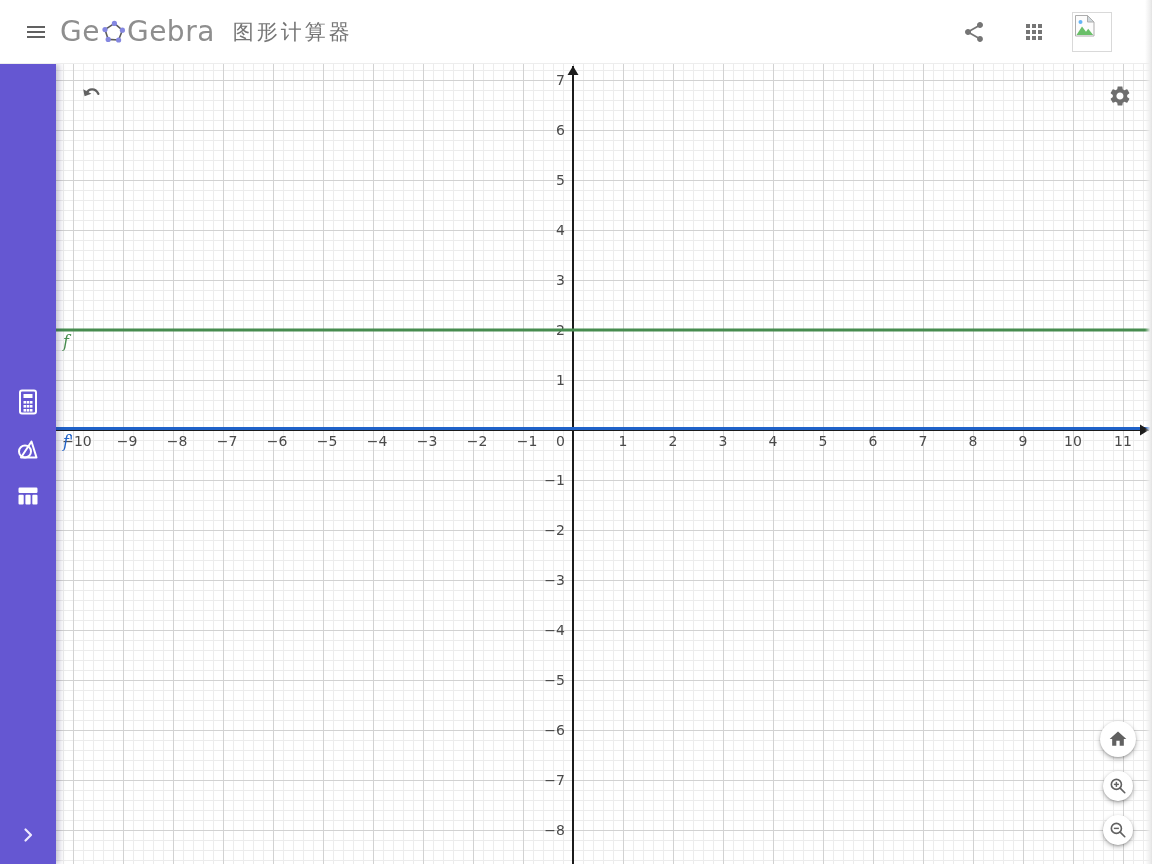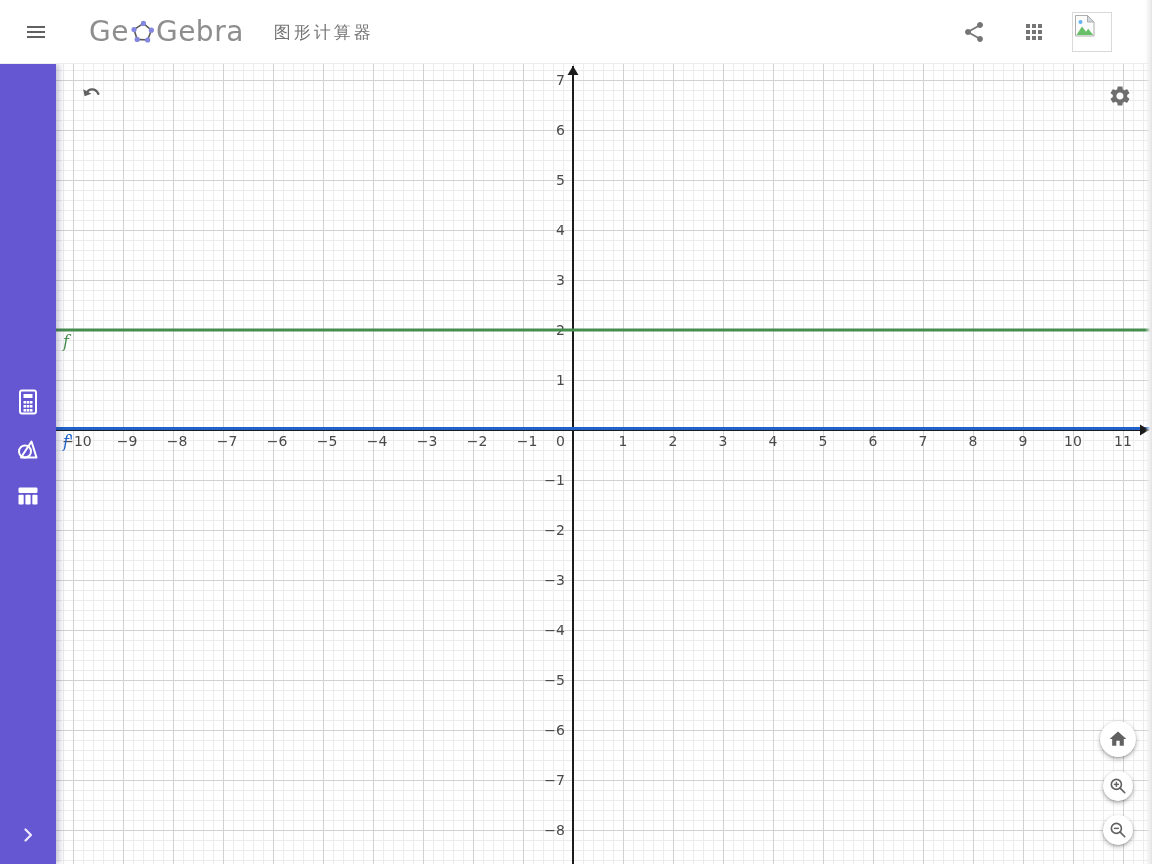--- a/index.html
+++ b/index.html
@@ -8,28 +8,28 @@
 
   
   .topbar {
     height:64px; width:100%; background:#fff; display:flex; align-items:center;
     padding:0 0 0 16px; border-bottom:1px solid #ededed; position:relative; z-index:30;
   }
   .icon-btn {
     background:none; border:none; cursor:pointer; display:flex; align-items:center;
     justify-content:center; width:40px; height:40px; padding:0;
   }
-  .logo { display:flex; align-items:flex-end; margin-left:33px; cursor:pointer; user-select:none; }
+  .logo { display:flex; align-items:flex-end; margin-left:4px; cursor:pointer; user-select:none; }
   .logo-text {
     font-family:"DejaVu Sans", sans-serif; font-size:28px; color:#8e8e8e;
     letter-spacing:.5px; line-height:1;
   }
   .logo-poly { margin:0 1px 1px 1px; }
   .app-title {
-    font-size:17px; color:#757575; margin-left:30px; letter-spacing:3px; line-height:1;
+    font-size:21px; color:#757575; margin-left:18px; letter-spacing:3px; line-height:1;
     font-family:"DejaVu Sans", sans-serif; padding-top:2px;
   }
   .topbar-spacer { flex:1; }
   .avatar-box {
     width:40px; height:40px; border:1px solid #d9d9d9; background:#fff; margin-left:18px;
     margin-right:40px; cursor:pointer; display:block; overflow:hidden;
   }
   .topbar .icon-btn.share { margin-right:20px; }
 
   

